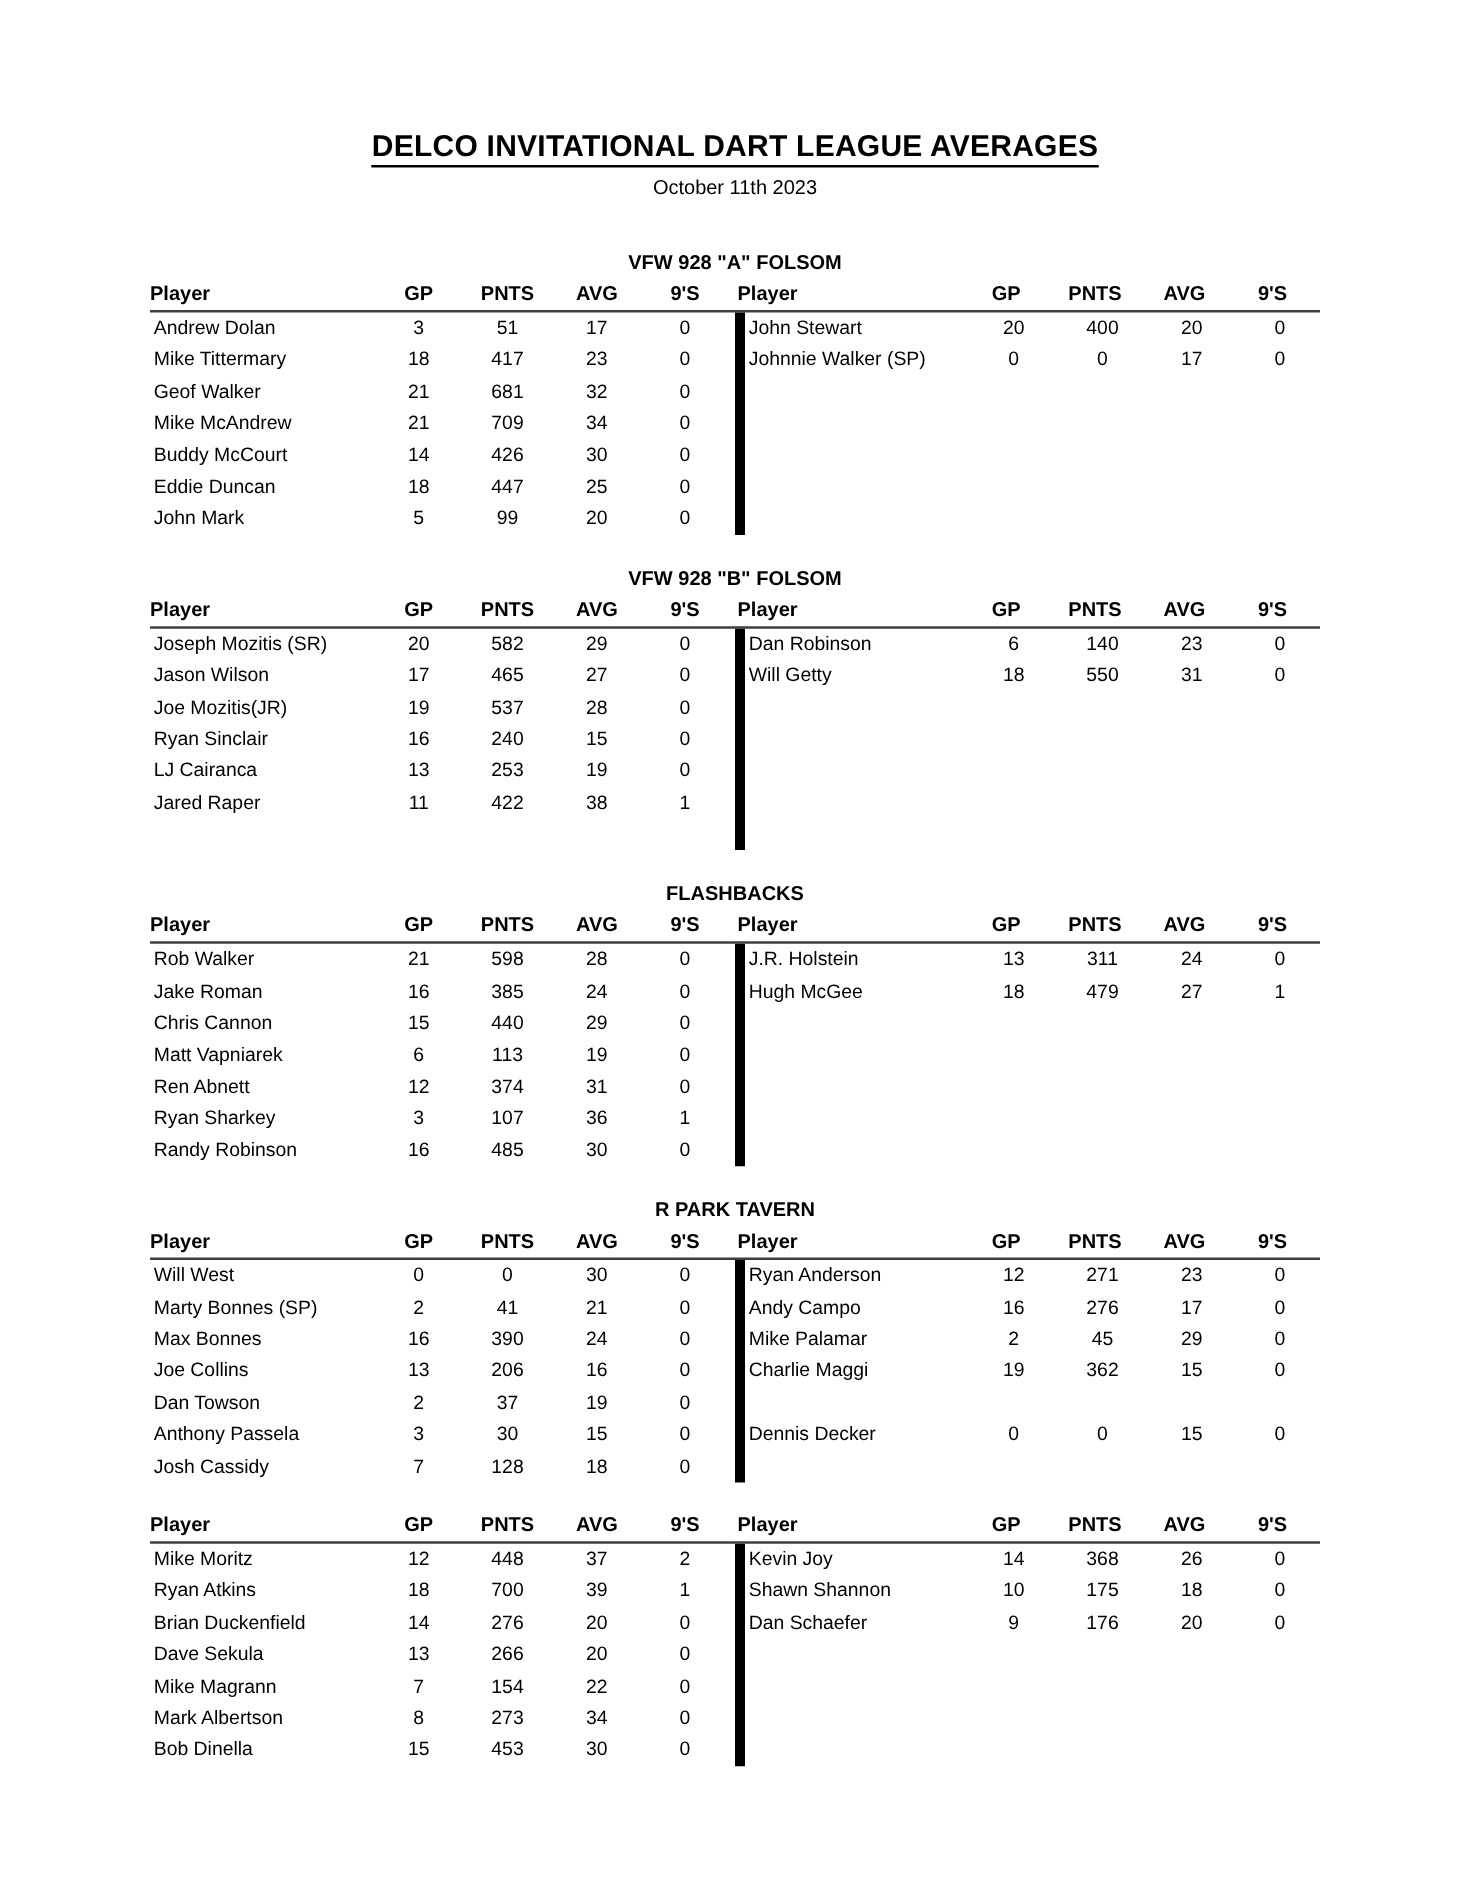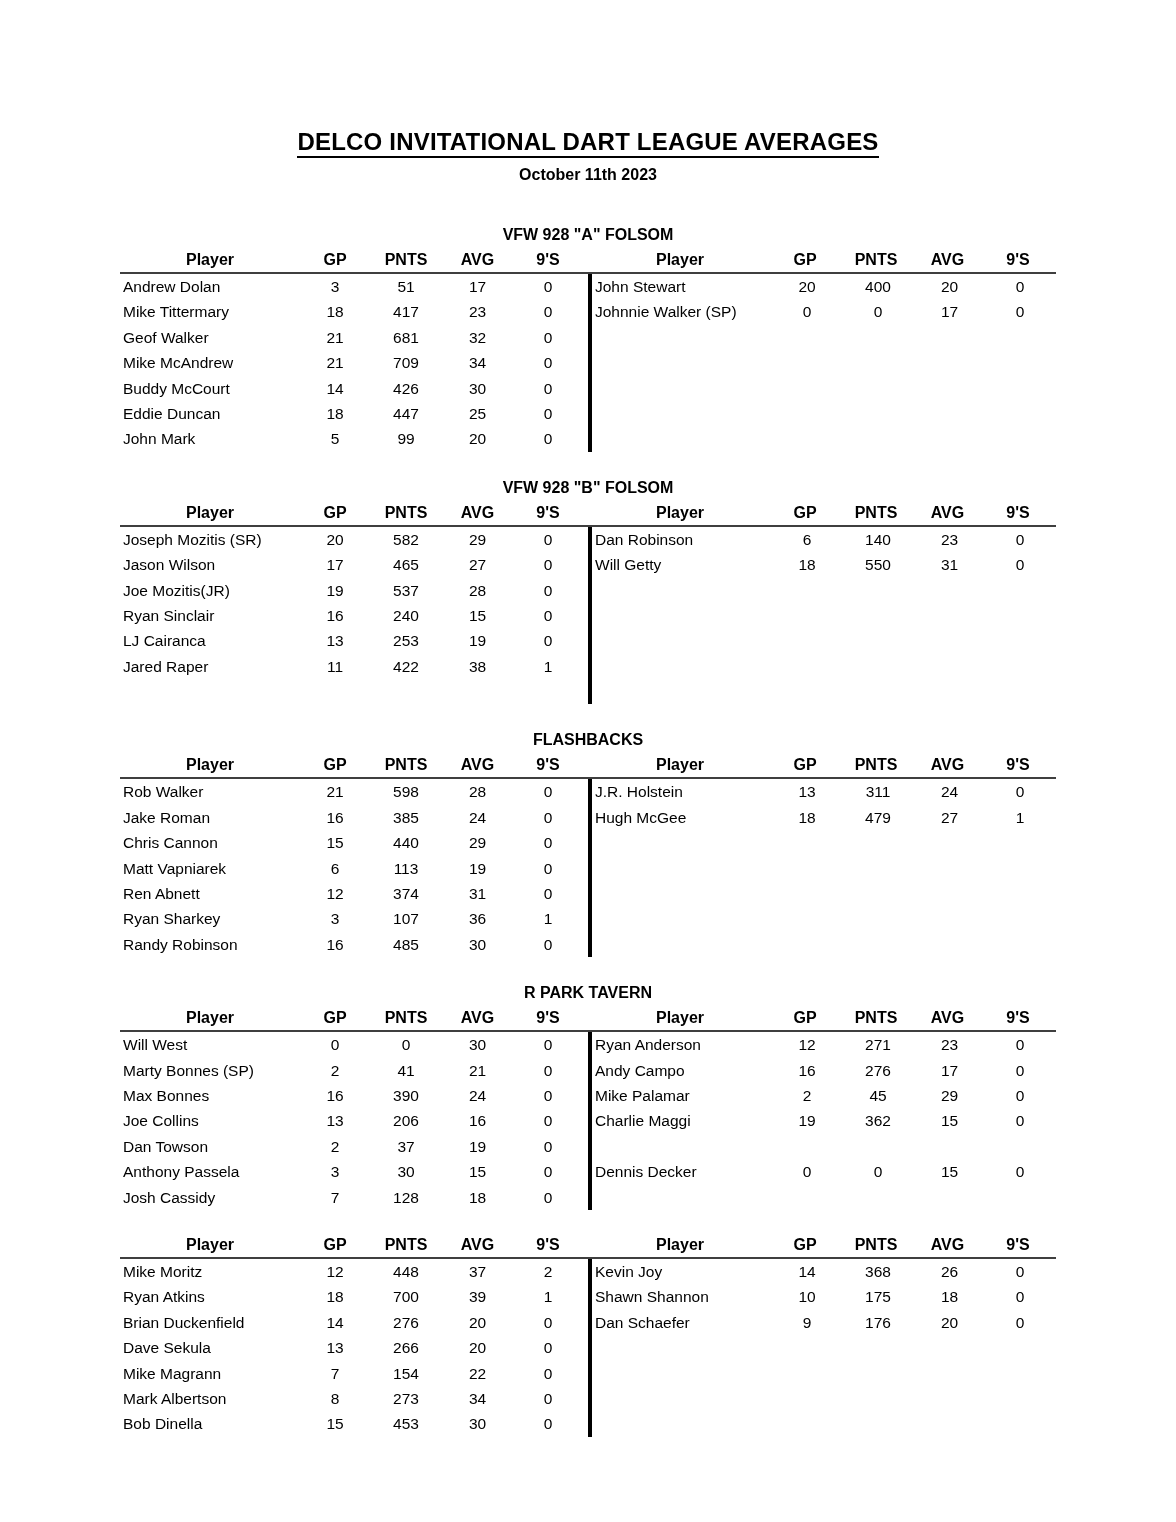--- a/index.html
+++ b/index.html
@@ -3,36 +3,36 @@
 <meta charset="utf-8">
 <style>
   * { margin:0; padding:0; box-sizing:border-box; }
   html,body { background:#ffffff; }
   body {
     width:1176px; height:1522px;
     font-family:"Liberation Sans", sans-serif;
     color:#000000;
     overflow:hidden;
   }
-  .sheet { padding-top:104px;margin-top:24px; }
+  .sheet { padding-top:104px; }
   .doc-title {
     text-align:center;
     font-size:24px;
     font-weight:bold;
     margin-bottom:10px;
     letter-spacing:0.2px;
   }
   .doc-title span {
     border-bottom:2.5px solid #000000;
     padding-bottom:1px;
   }
   .doc-date {
     text-align:center;
     font-size:16px;
-    font-weight:bold;
+    font-weight:normal;
     margin-bottom:38px;
   }
   .content { width:936px; margin:0 auto; }
   .team-section { margin-bottom:23px; }
   .sec-title {
     text-align:center;
     font-size:16px;
     font-weight:bold;
     line-height:26px;
     height:26px;
@@ -44,37 +44,37 @@
   .body-wrap { display:flex; gap:5px;align-items:center; }
   .half {
     flex:0 0 463px; width:463px;
   }
   .half.right { flex-basis:465px; width:465px; }
   .hdr-row, .row {
     display:grid;
     grid-template-columns:180px 70px 72px 71px 70px;
   }
   .hdr-right { border-left:2px solid transparent; }
-  .rows-right { border-left:4px solid #000000; }
+  .rows-right { border-left:8px solid #000000; }
   .cell {
     font-size:15.5px;
     line-height:25.4px;
     height:25.4px;
     text-align:center;
     white-space:nowrap;
     overflow:hidden;
   }
   .hdr-row .cell {
     font-weight:bold;
     font-size:16px;
     line-height:24px;
     height:24px;
   }
   .cell.player { text-align:left; padding-left:3px; }
-  .hdr-row .cell.player { text-align:center; padding-left:0; }
+  .hdr-row .cell.player { text-align:left; padding-left:0; }
 </style>
 </head>
 <body>
 
 <div class="sheet">
   <h1 class="doc-title"><span>DELCO INVITATIONAL DART LEAGUE AVERAGES</span></h1>
   <div class="doc-date">October 11th 2023</div>
   <div class="content">
   <section class="team-section">
     <div class="sec-title">VFW 928 "A" FOLSOM</div>

